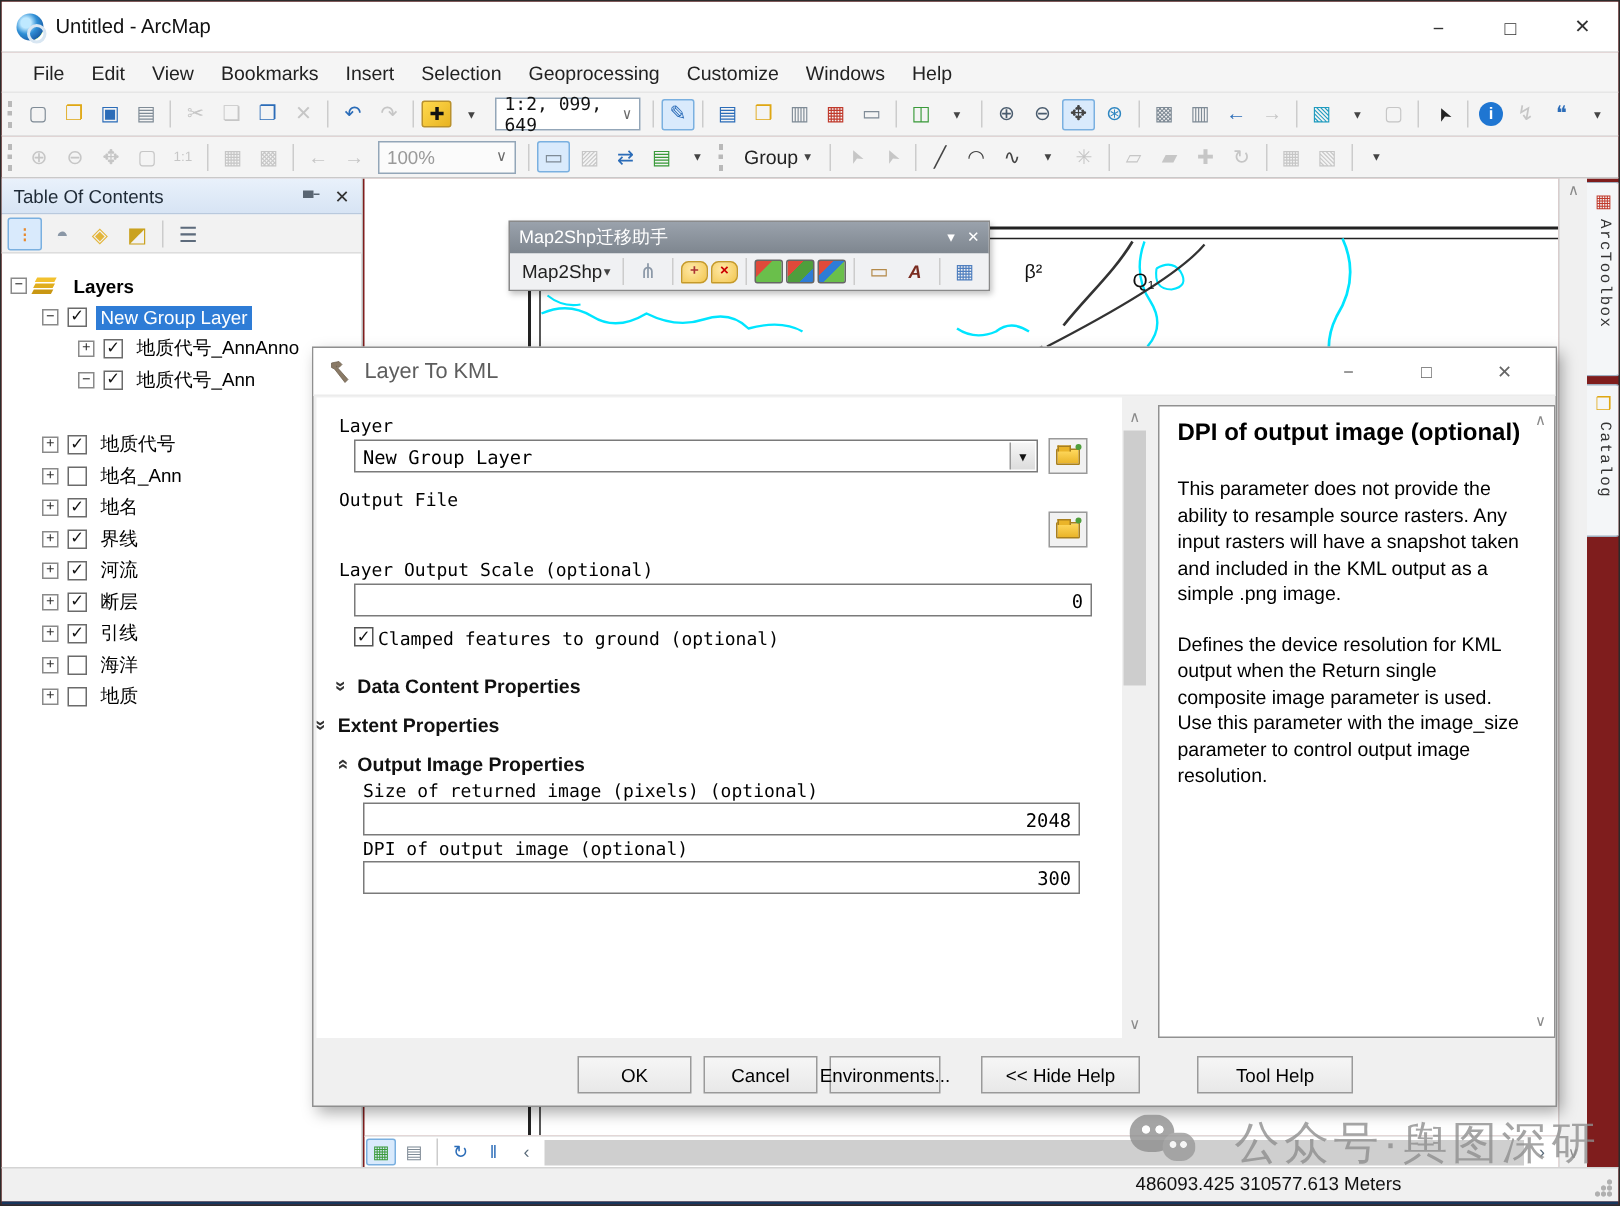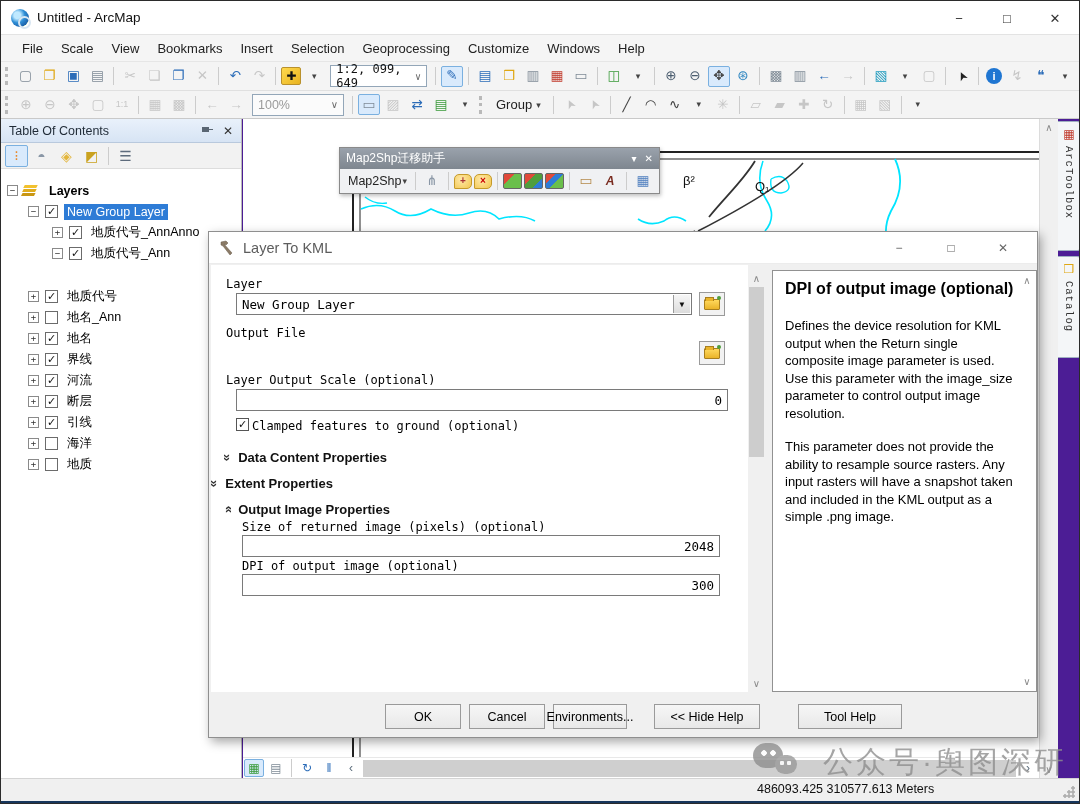--- a/index.html
+++ b/index.html
@@ -1,18 +1,18 @@
 <!DOCTYPE html>
 <html><head>
 <meta charset="utf-8">
 <style>
   html,body{margin:0;padding:0;background:#555;}
   *{box-sizing:border-box;}
   body{font-family:"Liberation Sans","DejaVu Sans",sans-serif;}
-  #window{position:relative;width:1080px;height:804px;background:#4c1d95;overflow:hidden;
+  #window{position:relative;width:1080px;height:804px;background:#7f1d1d;overflow:hidden;
           border:1px solid #2b2b2b;}
   
   .titlebar{position:absolute;left:0;top:0;width:100%;height:34px;background:#fff;
             border-bottom:1px solid #e3e3e3;display:flex;align-items:center;}
   .appicon{width:18px;height:18px;margin:0 8px 0 10px;border-radius:50%;
            background:radial-gradient(circle at 35% 35%,#bfe9ff 0 20%,#2f8fd6 45%,#1b5fa8 75%,#6cc04a 76% 100%);
            position:relative;}
   .appicon:after{content:"";position:absolute;right:-2px;bottom:-2px;width:9px;height:9px;border:2px solid #d8e6f2;border-radius:50%;}
   .title-text{font-size:13.5px;color:#111;}
   .wincontrols{position:absolute;right:0;top:0;height:34px;display:flex;}
@@ -178,21 +178,21 @@
     <span class="title-text">Untitled - ArcMap</span>
     <div class="wincontrols">
       <span class="wbtn">−</span>
       <span class="wbtn">□</span>
       <span class="wbtn">✕</span>
     </div>
   </div>
 
   <div class="menubar">
     <span class="menu-item">File</span>
-    <span class="menu-item">Scale</span>
+    <span class="menu-item">Edit</span>
     <span class="menu-item">View</span>
     <span class="menu-item">Bookmarks</span>
     <span class="menu-item">Insert</span>
     <span class="menu-item">Selection</span>
     <span class="menu-item">Geoprocessing</span>
     <span class="menu-item">Customize</span>
     <span class="menu-item">Windows</span>
     <span class="menu-item">Help</span>
   </div>
 
@@ -511,22 +511,22 @@
       <span class="vsb-btn" style="top:0;">∧</span>
       <span class="vsb-track">
           <span class="vsb-thumb" style="top:0;height:170px;"></span>
         </span>
       <span class="vsb-btn" style="bottom:0;">∨</span>
     </div>
 
     <div id="help-panel">
       <div class="help-inner">
         <div class="help-title">DPI of output image (optional)</div>
+        <div class="help-p">This parameter does not provide the ability to resample source rasters. Any input rasters will have a snapshot taken and included in the KML output as a simple .png image.</div>
         <div class="help-p">Defines the device resolution for KML output when the Return single composite image parameter is used. Use this parameter with the image_size parameter to control output image resolution.</div>
-        <div class="help-p">This parameter does not provide the ability to resample source rasters. Any input rasters will have a snapshot taken and included in the KML output as a simple .png image.</div>
       </div>
       <div class="vscroll" style="right:1px;top:1px;width:16px;height:418px;background:#fff;">
         <span class="vsb-btn" style="top:0;background:#fff;">∧</span>
         <span class="vsb-btn" style="bottom:0;background:#fff;">∨</span>
       </div>
     </div>
 
     <button class="dlg-btn" style="left:176px;width:76px;">OK</button>
     <button class="dlg-btn" style="left:260px;width:76px;">Cancel</button>
     <button class="dlg-btn" style="left:344px;width:74px;">Environments...</button>

